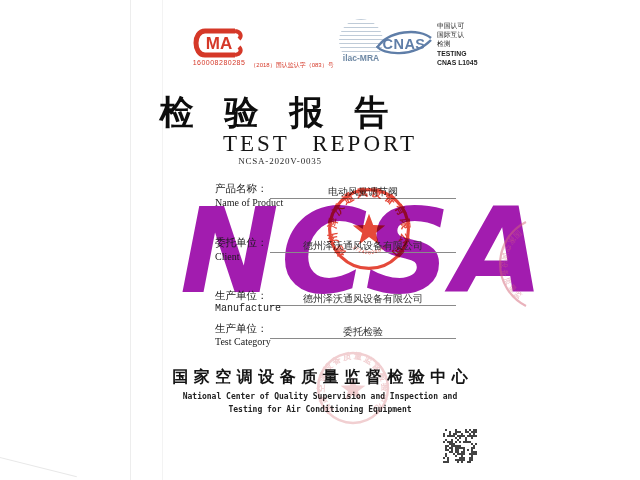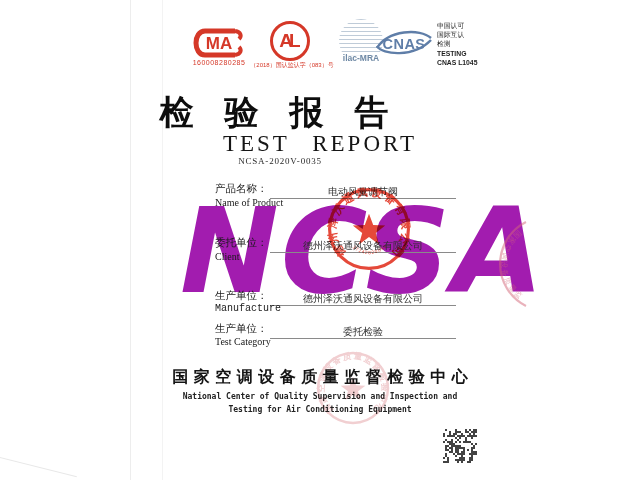--- a/index.html
+++ b/index.html
@@ -72,23 +72,20 @@
   <div class="watermark">NCSA</div>
 
   <svg class="logo" style="left:188px;top:26px;" width="60" height="34" viewBox="0 0 60 34">
     <path d="M47,5 H17 C5,5 5,29 17,29 H47" fill="none" stroke="#d53828" stroke-width="5"></path>
     <path d="M47,5 C53,6 54,10 51,13" fill="none" stroke="#d53828" stroke-width="4"></path>
     <path d="M47,29 C53,28 54,24 51,21" fill="none" stroke="#d53828" stroke-width="4"></path>
     <text x="31" y="23" text-anchor="middle" font-size="17" font-weight="bold" fill="#d53828" font-family="Liberation Sans, sans-serif">MA</text>
   </svg>
   <div class="cma-num">160008280285</div>
 
-  <div class="cal-circle">
-    <span>AL</span>
-  </div>
   <div class="cal-cap">（2018）国认监认字（083）号</div>
 
   <div class="ilac-circle">
     <span>ilac-MRA</span>
   </div>
 
   <svg class="logo" style="left:374px;top:27px;" width="60" height="30" viewBox="0 0 60 30">
     <path d="M3,21 C14,3 46,1 57,11" fill="none" stroke="#5f7ea8" stroke-width="2.4"></path>
     <path d="M3,19 C8,28 40,31 57,13" fill="none" stroke="#5f7ea8" stroke-width="2.4"></path>
     <text x="30" y="22" text-anchor="middle" font-size="14.5" font-weight="bold" fill="#5f7ea8" letter-spacing="0.5" font-family="Liberation Sans, sans-serif">CNAS</text>

